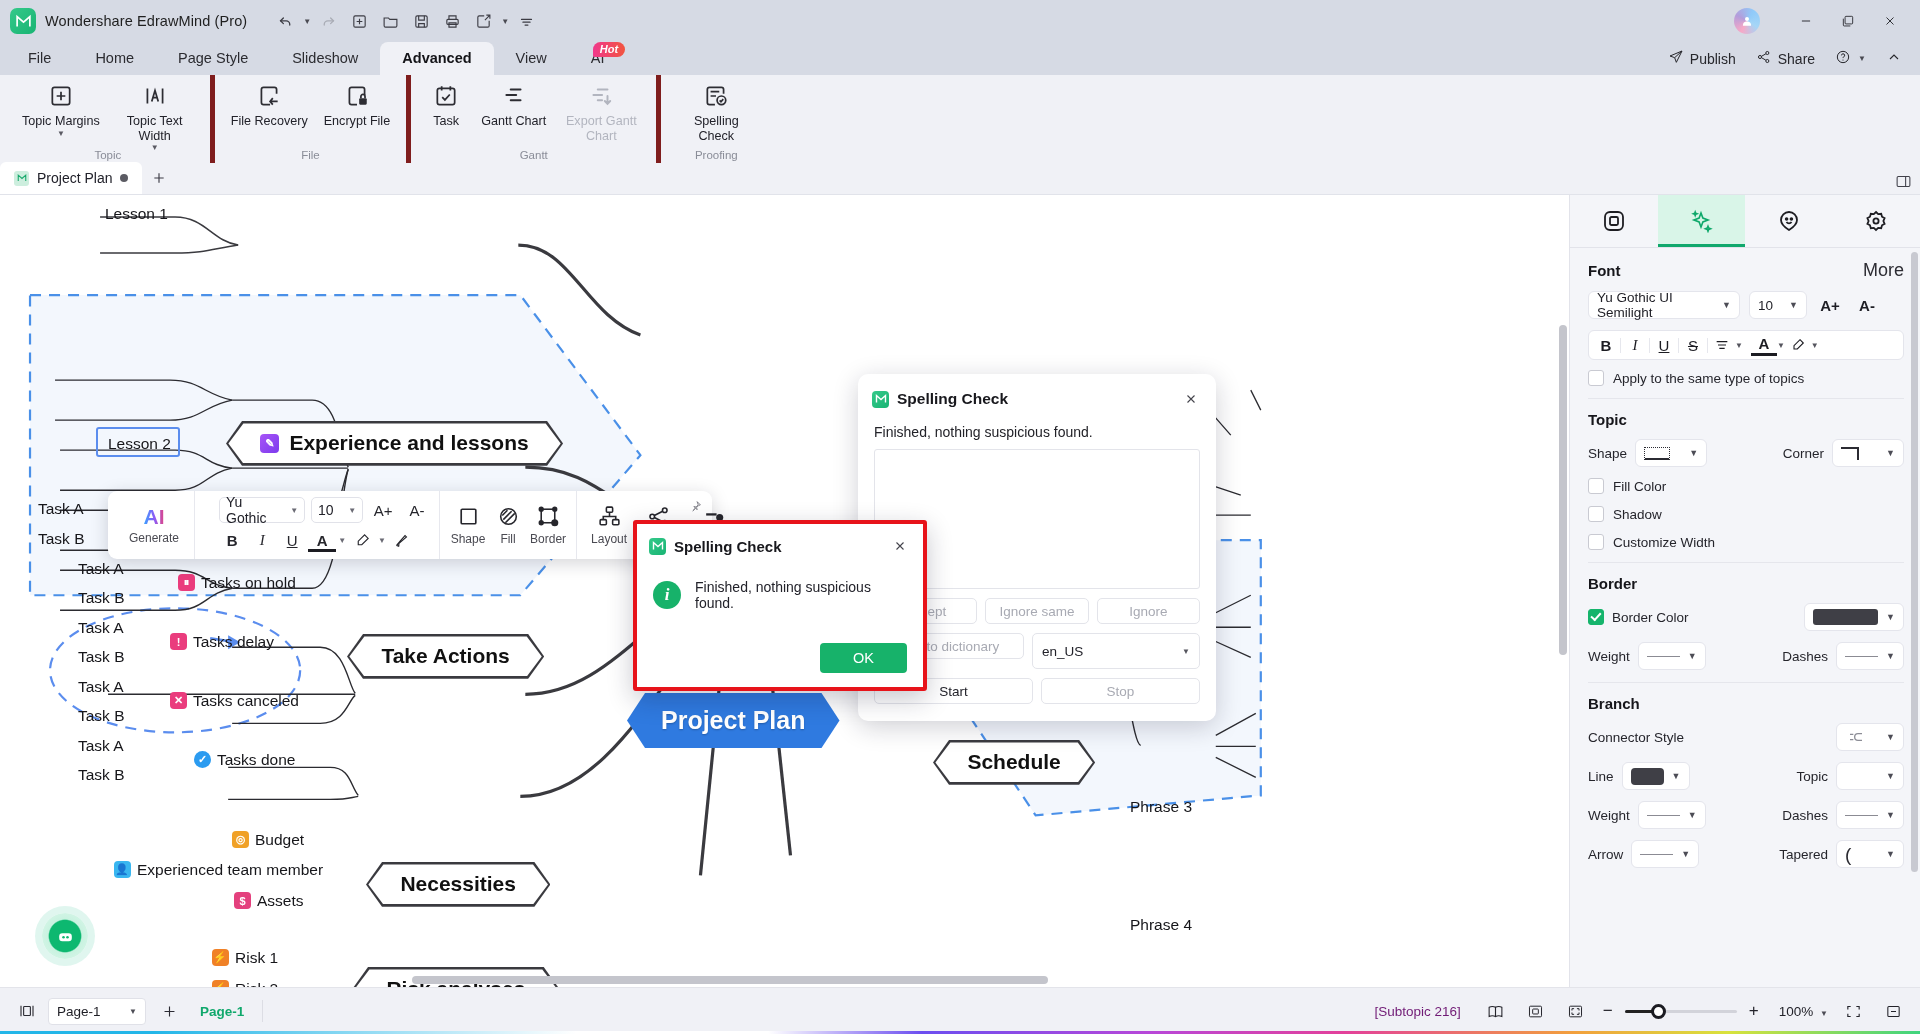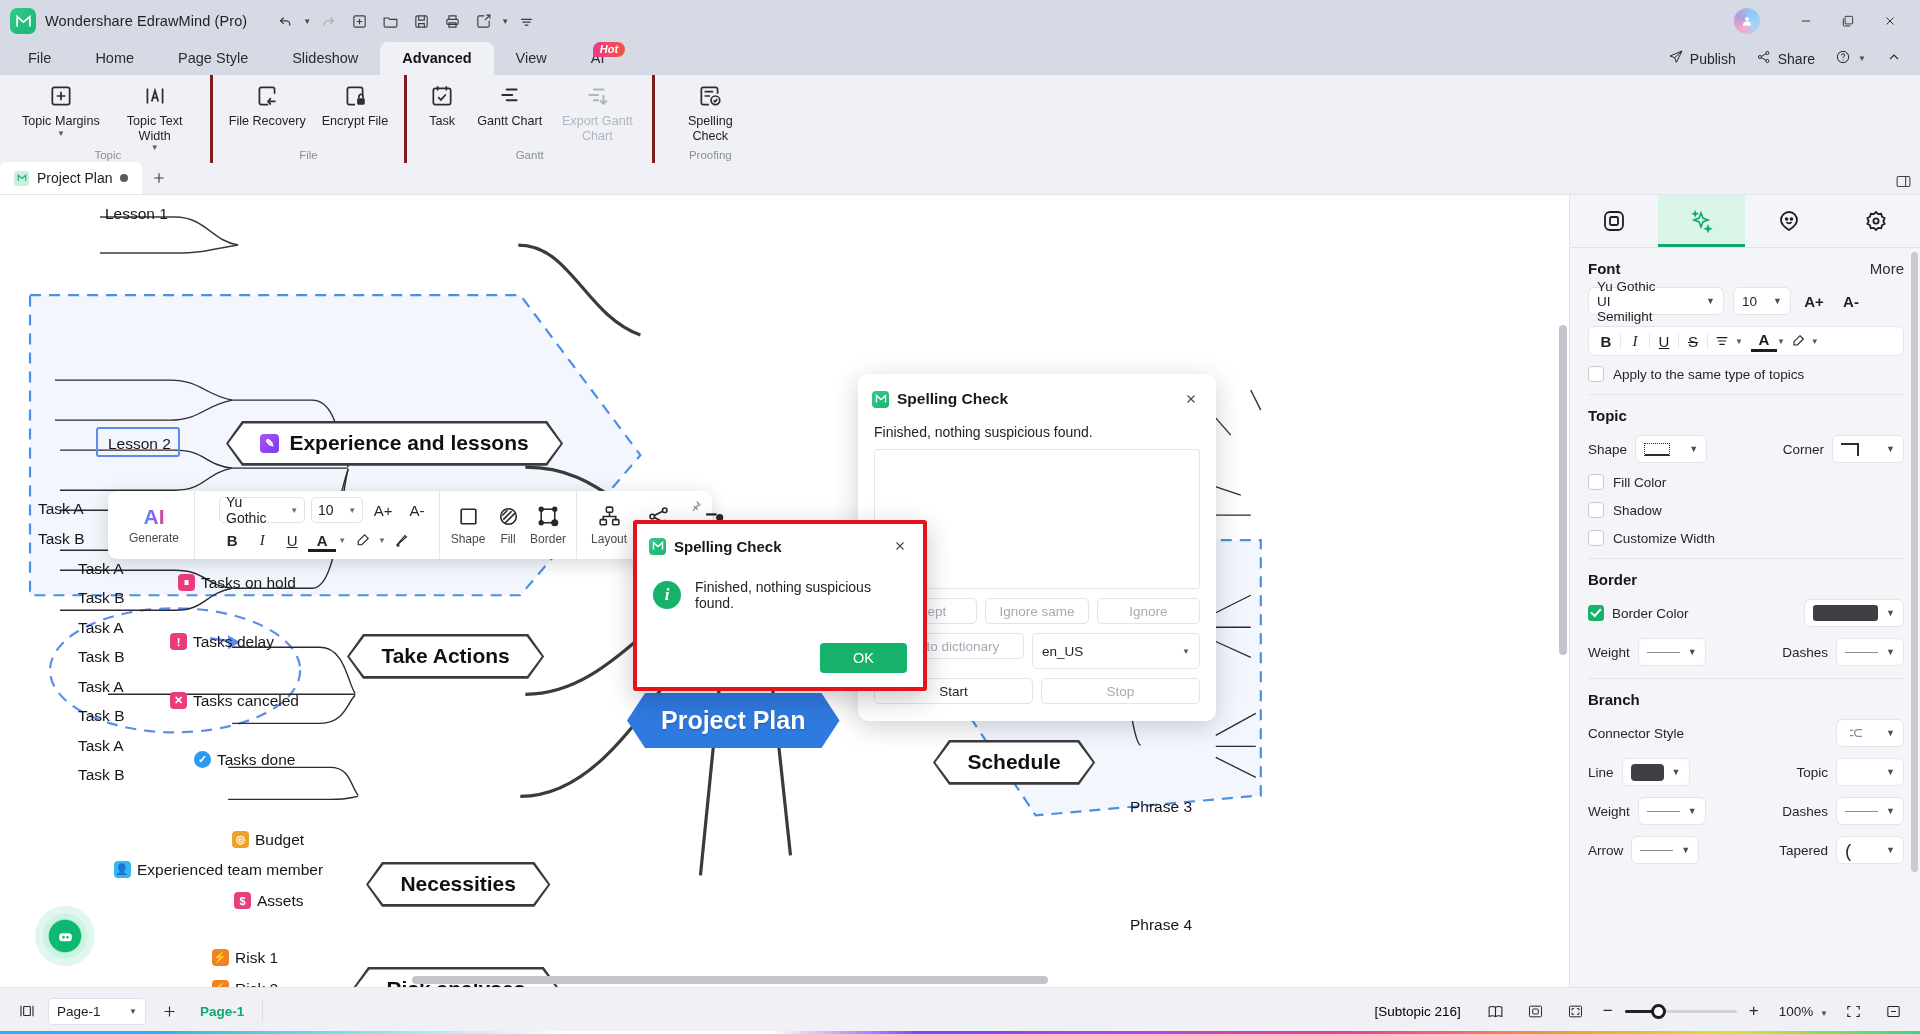--- a/index.html
+++ b/index.html
@@ -61,21 +61,21 @@
   .menu-right{position:absolute;right:10px;bottom:4px;display:flex;align-items:center;gap:4px;}
   .menu-right-btn{display:flex;align-items:center;gap:6px;padding:3px 8px;border-radius:5px;font-size:14px;color:#27272c;}
   .menu-right-btn svg{width:16px;height:16px;}
 
   
   .ribbon{
     height:88px;background:#f0f1f6;display:flex;align-items:center;
     padding-left:6px;position:relative;
   }
   .rgroup{display:flex;position:relative;padding:0 8px;height:88px;}
-  .rgroup + .rgroup{border-left:3px solid #7f1d1d;}
+  .rgroup + .rgroup{border-left:5px solid #7f1d1d;}
   .rgroup-label{
     position:absolute;bottom:2px;left:0;right:0;text-align:center;
     font-size:11.5px;color:#8a8d98;
   }
   .rbtn{
     width:auto;min-width:54px;padding:6px 8px 0;display:flex;flex-direction:column;
     align-items:center;border-radius:5px;text-align:center;
   }
   .rbtn .ico{height:30px;display:flex;align-items:center;justify-content:center;color:#2d2d33;}
   .rbtn .ico svg{width:26px;height:26px;}
@@ -222,28 +222,28 @@
   
   .rpanel{width:351px;background:#f4f5f9;border-left:1px solid #e2e3ea;position:relative;display:flex;flex-direction:column;}
   .rp-tabs{height:53px;display:flex;border-bottom:1px solid #e2e3ea;background:#f4f5f9;}
   .rp-tab{flex:1;display:flex;align-items:center;justify-content:center;position:relative;color:#1d1d22;}
   .rp-tab svg{width:24px;height:24px;}
   .rp-tab.active{background:#d9f5e8;color:#0ea86a;}
   .rp-tab.active:after{content:"";position:absolute;left:0;right:0;bottom:0;height:3px;background:#10a86c;}
   .rp-body{flex:1;overflow:hidden;padding:12px 16px 0 18px;position:relative;}
   .rp-sect{display:flex;align-items:center;justify-content:space-between;margin-bottom:10px;}
   .rp-h{font-weight:bold;font-size:15px;color:#16161b;}
-  .rp-more{font-size:15px;color:#2c2c33;}
+  .rp-more{font-size:18px;color:#2c2c33;}
   .rp-row{display:flex;align-items:center;gap:9px;margin-bottom:11px;}
   .ctl{
     border:1px solid #e4e5ec;border-radius:6px;background:#fff;height:28px;
     display:flex;align-items:center;padding:0 8px;font-size:13.5px;color:#1e1e25;
   }
   .ctl .cv{margin-left:auto;font-size:9px;color:#4c4c55;padding-left:8px;}
-  .fontbox{width:136px;gap:38px;}
+  .fontbox{width:152px;gap:38px;}
   .sizebox{width:58px;}
   .iconbtn{width:28px;height:28px;display:flex;align-items:center;justify-content:center;color:#1e1e25;font-size:15px;}
   .fmtbar{
     border:1px solid #e4e5ec;border-radius:6px;background:#fff;height:30px;
     display:flex;align-items:center;padding:0 4px;
   }
   .fmtbar .sep{width:1px;height:15px;background:#e6e7ed;margin:0 1px;}
   .fmt-b{width:26px;height:26px;display:flex;align-items:center;justify-content:center;font-size:15px;color:#1c1c22;}
   .chkrow{display:flex;align-items:center;gap:9px;margin:10px 0 12px;font-size:13.5px;color:#25252c;}
   .chk{width:16px;height:16px;border:1.5px solid #c9cad2;border-radius:3px;background:#fff;flex:none;}
@@ -269,21 +269,21 @@
   .pagesel{
     width:98px;height:27px;border:1px solid #e0e1e8;border-radius:4px;background:#fff;
     display:flex;align-items:center;padding:0 8px;font-size:13.5px;color:#1d1d24;margin-left:6px;
   }
   .pagesel .cv{margin-left:auto;font-size:8px;color:#4c4c55;}
   .sb-plus{width:34px;height:30px;display:flex;align-items:center;justify-content:center;margin-left:6px;color:#2b2b33;}
   .sb-plus svg{width:17px;height:17px;}
   .pagechip{font-size:13.5px;color:#10a86c;font-weight:bold;margin-left:14px;}
   .sb-sep{width:1px;height:22px;background:#dcdde4;margin-left:18px;}
   .sb-right{margin-left:auto;display:flex;align-items:center;gap:4px;}
-  .subtopic{font-size:13.5px;color:#000000;margin-right:10px;}
+  .subtopic{font-size:13.5px;color:#701a75;margin-right:10px;}
   .zoom-minus,.zoom-plus{width:26px;height:26px;display:flex;align-items:center;justify-content:center;font-size:17px;color:#23232a;}
   .zoom-track{width:112px;height:3px;background:#d2d3da;position:relative;border-radius:2px;}
   .zoom-fill{position:absolute;left:0;top:0;height:3px;width:32px;background:#222;border-radius:2px;}
   .zoom-knob{position:absolute;left:26px;top:-6px;width:15px;height:15px;border-radius:50%;background:#fff;border:3px solid #1c1c22;}
   .zoomval{font-size:13.5px;color:#23232a;margin-left:8px;}
   .zoomval .cv{font-size:8px;margin-left:3px;color:#4c4c55;}
   .sb-r-ico{width:30px;height:28px;display:flex;align-items:center;justify-content:center;color:#23232a;margin-left:6px;}
   .sb-r-ico svg{width:17px;height:17px;}
   .rainbow{position:absolute;left:0;right:0;bottom:0;height:3px;
     background:linear-gradient(90deg,#23b6e8,#23b6e8 8%,#ffffff 30%,#ffffff 40%,#6c4ef0 48%,#b847d8 60%,#e3409a 70%,#f2a03c 82%,#d8e23c 90%,#3fd47e 100%);}

